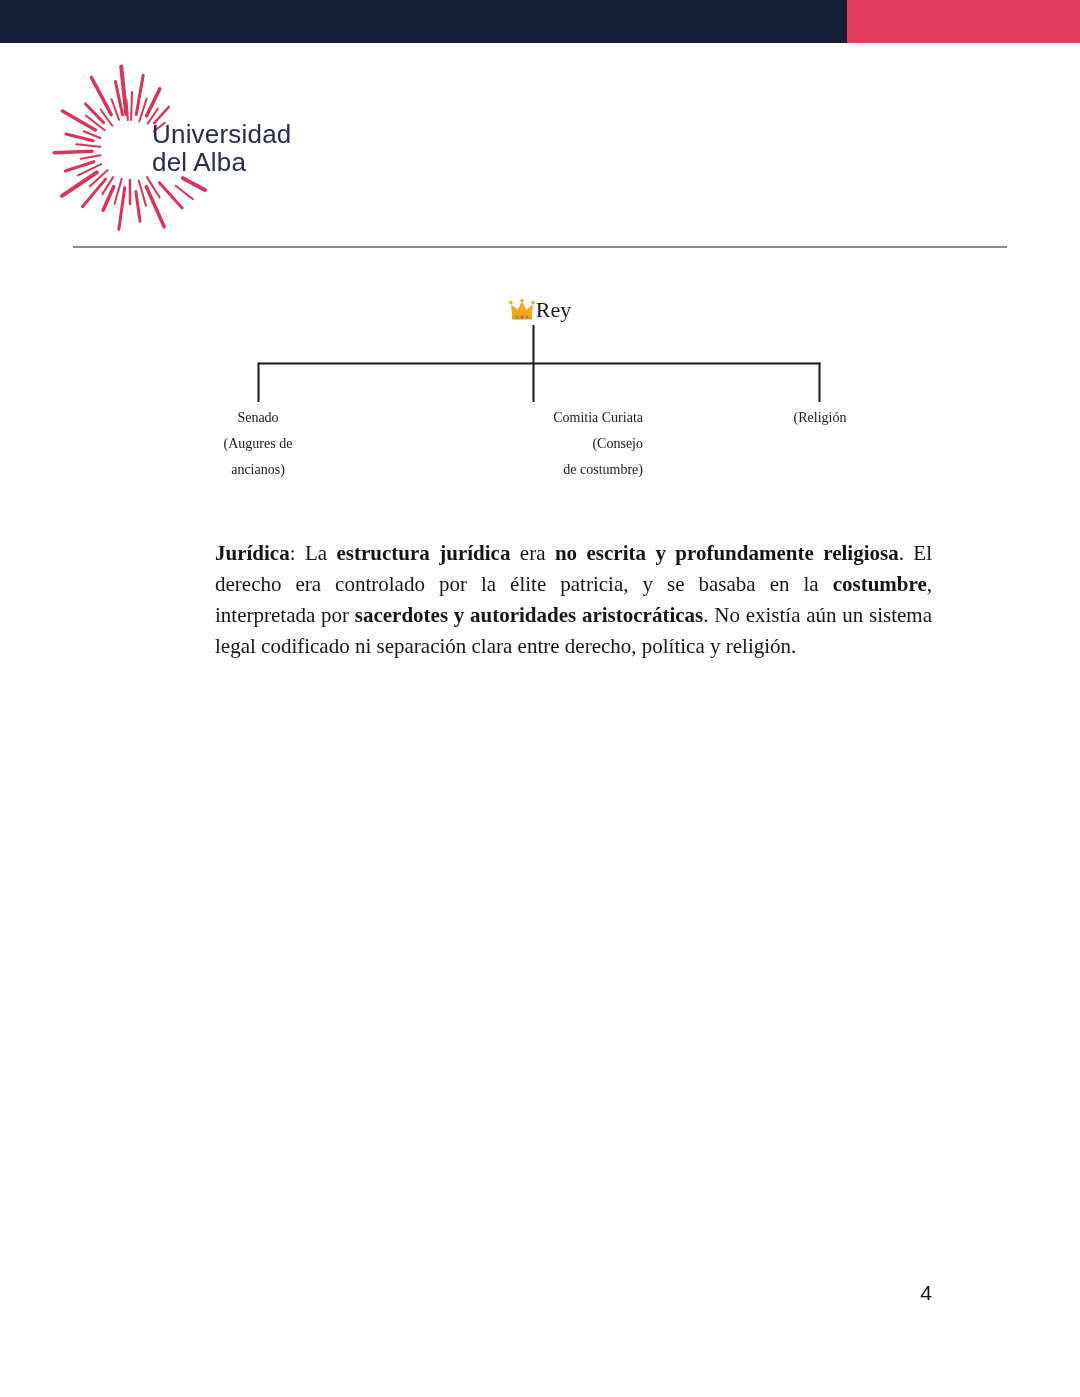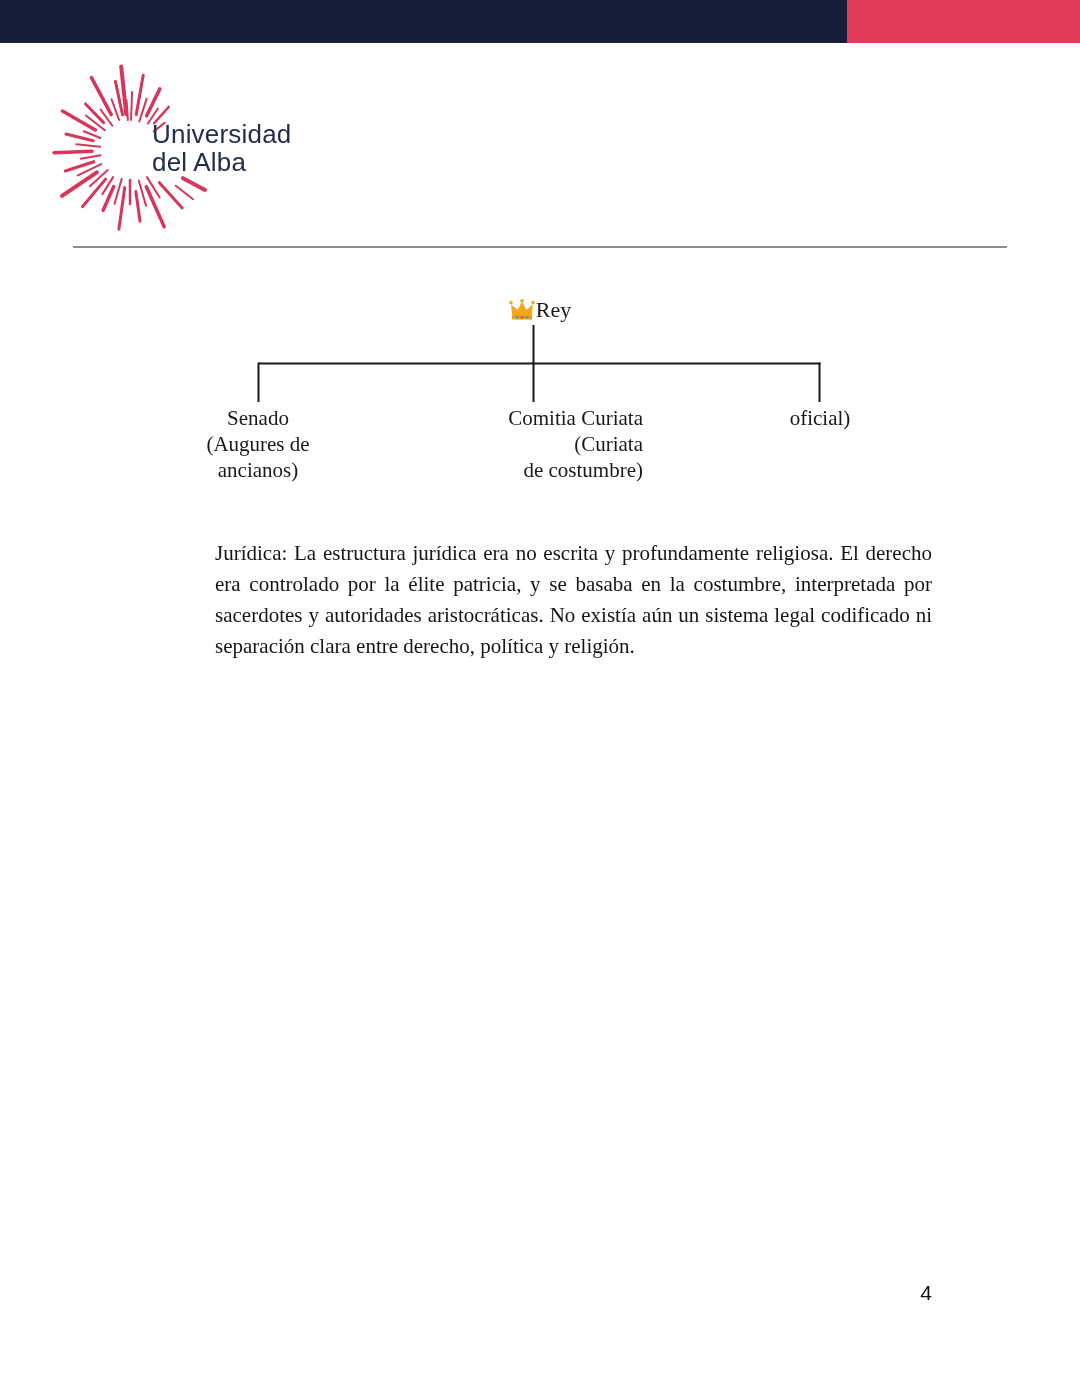--- a/index.html
+++ b/index.html
@@ -49,36 +49,36 @@
   .connectors line { stroke: #191919; stroke-width: 2; }
   .root-node {
     position: absolute; left: 455px; top: 297px; width: 170px;
     display: flex; align-items: center; justify-content: center; gap: 1px;
     font-size: 22px; color: #191919;
   }
   .crown-icon { display: block; }
   .org-col {
     position: absolute; top: 405px;
     text-align: center;
-    font-size: 21px; line-height: 26px; color: #191919;
+    font-size: 14px; line-height: 26px; color: #191919;
   }
   .org-col span { display: block; }
   .org-col.c1 { left: 148px; width: 220px; }
   .org-col.c2 { left: 423px; width: 220px; text-align: right; }
   .org-col.c3 { left: 698px; width: 244px; }
 
   
   .body-text {
     position: absolute; left: 215px; top: 538px; width: 717px;
     margin: 0;
     font-size: 21px; line-height: 31px;
     text-align: justify;
     color: #151515;
   }
-  .body-text b { font-weight: normal; margin-top: 12px; }
+  .body-text b { font-weight: bold; margin-top: 12px; }
 
   
   .page-number {
     position: absolute; left: 908px; top: 1281px; width: 36px;
     text-align: center;
     font-family: "Liberation Sans", sans-serif;
     font-size: 21px; color: #111111;
   }
 </style>
 </head>
@@ -162,25 +162,25 @@
       <span>Rey</span>
     </div>
 
     <div class="org-col c1">
       <span>Senado</span>
       <span>(Augures de</span>
       <span>ancianos)</span>
     </div>
     <div class="org-col c2">
       <span>Comitia Curiata</span>
-      <span>(Curiata</span>
+      <span>(Consejo</span>
       <span>de costumbre)</span>
     </div>
     <div class="org-col c3">
-      <span>oficial)</span>
+      <span>(Religión</span>
     </div>
   </div>
 
   <p class="body-text"><b>Jurídica</b><span>: La </span><b>estructura jurídica</b><span> era </span><b>no escrita y profundamente religiosa</b><span>. El derecho era controlado por la élite patricia, y se basaba en la </span><b>costumbre</b><span>, interpretada por </span><b>sacerdotes y autoridades aristocráticas</b><span>. No existía aún un sistema legal codificado ni separación clara entre derecho, política y religión.</span></p>
 
   <div class="page-number">4</div>
 
 </div>
 
 </body></html>

